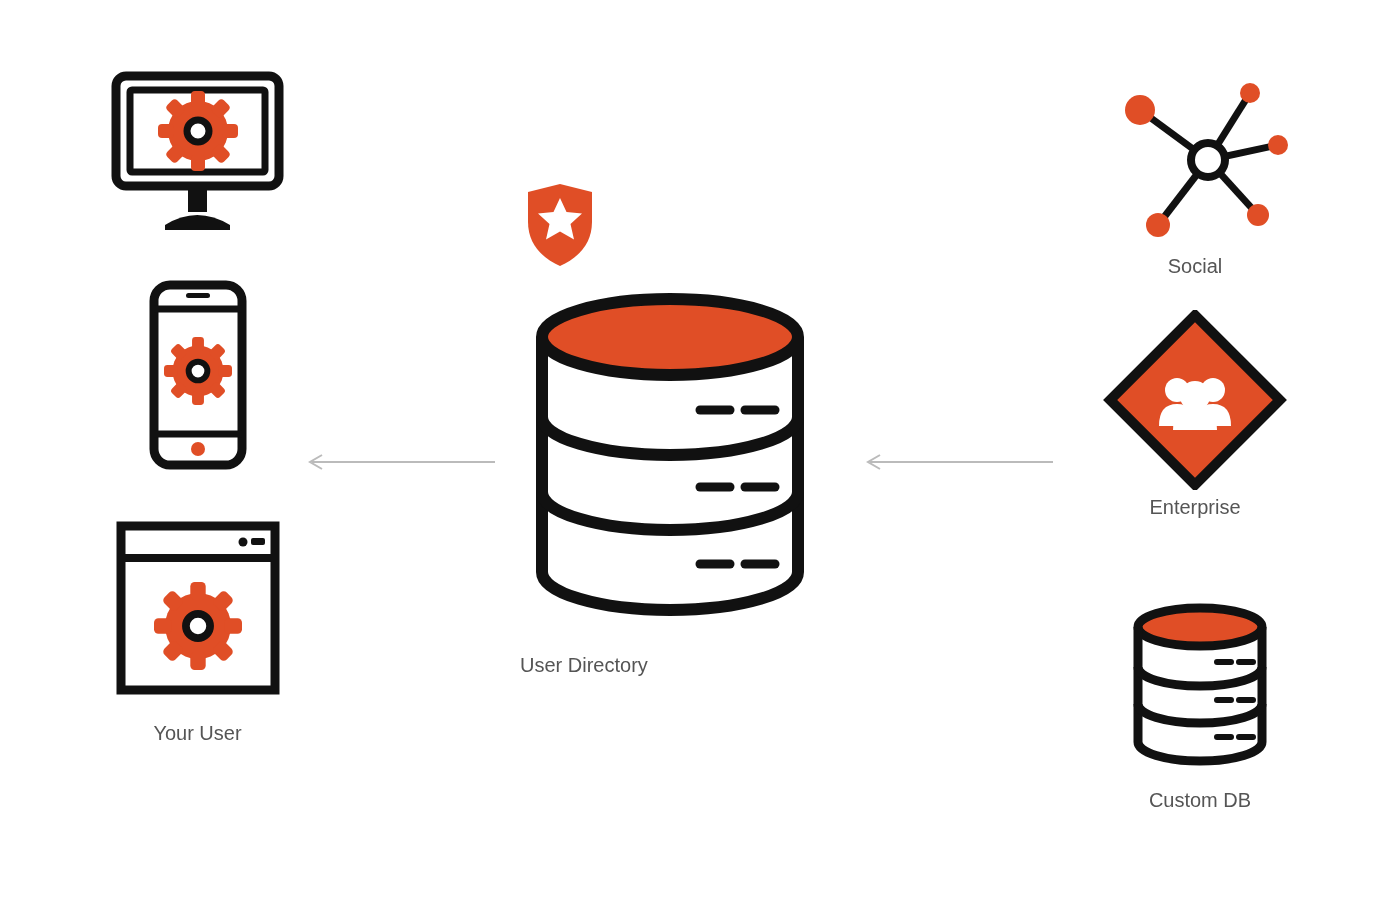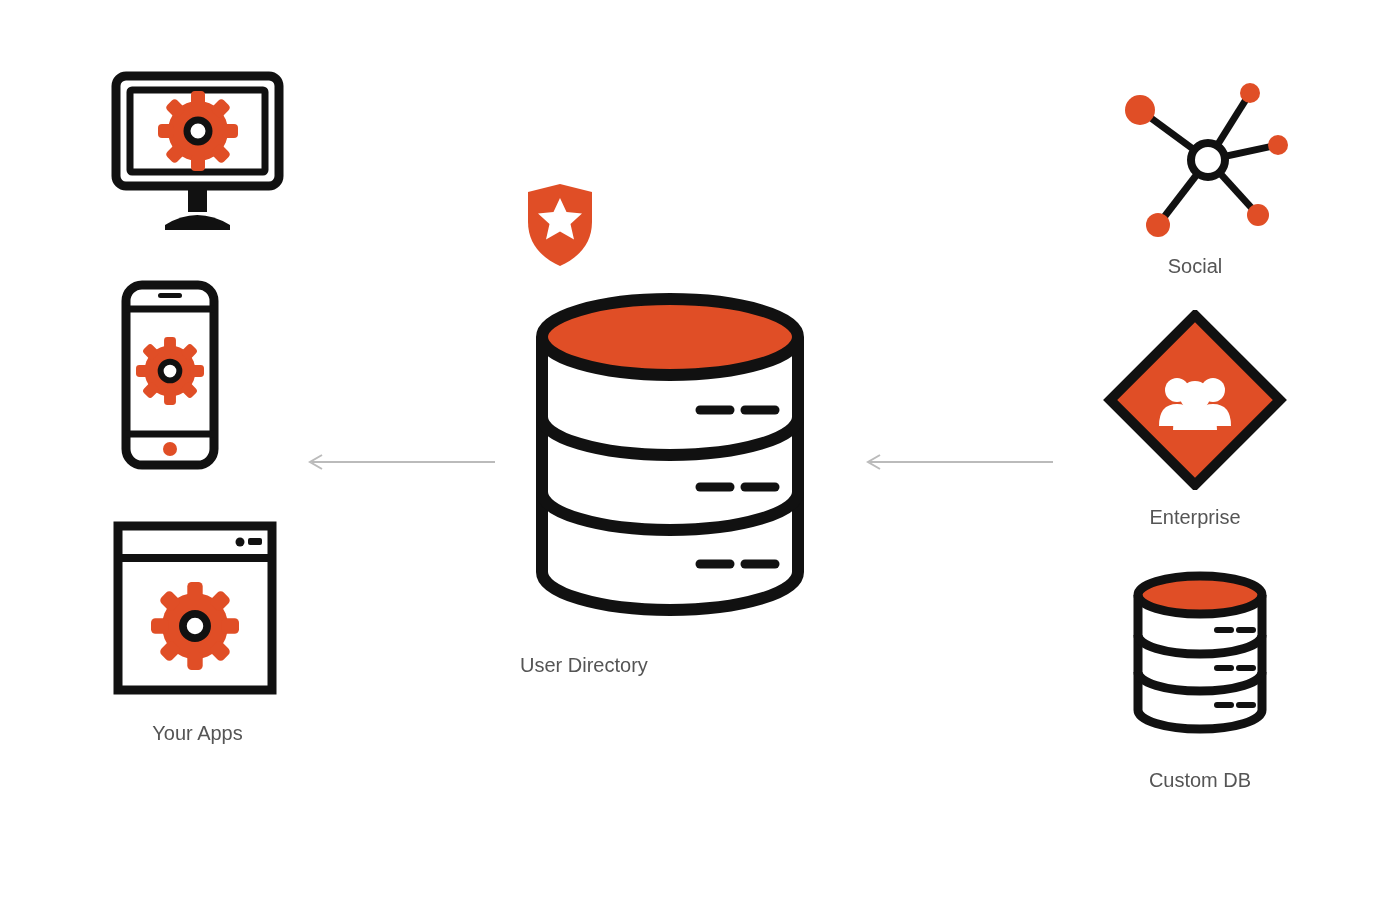--- a/index.html
+++ b/index.html
@@ -14,33 +14,34 @@
   }
   .label {
     font-size: 20px;
     color: #555;
     text-align: center;
   }
   .block {
     position: absolute;
     display: flex;
     flex-direction: column;
+    align-items: center;
   }
   
   #apps-col { left: 110px; top: 70px; }
   #apps-col .icon-wrap { margin-bottom: 40px; }
   #apps-col .label { margin-top: -20px; }
 
   
   #center-col { left: 520px; top: 180px; align-items: flex-start; }
 
   
   #social-blk { left: 1100px; top: 75px; }
   #enterprise-blk { left: 1095px; top: 310px; }
-  #customdb-blk { left: 1125px; top: 570px; gap: 12px; }
+  #customdb-blk { left: 1125px; top: 602px; }
 
   
   .arrow {
     position: absolute;
     height: 1px;
     background: none;
   }
   .arrow svg { display:block; }
 </style>
 </head>
@@ -128,21 +129,21 @@
               <rect x="-40" y="-7" width="16" height="14" rx="4"></rect>
               <rect x="24" y="-7" width="16" height="14" rx="4"></rect>
             </g>
           </g>
         </g>
         <circle r="11" fill="#fff" stroke="#111" stroke-width="7"></circle>
       </g>
     </svg>
   </div>
 
-  <div class="label">Your Apps</div>
+  <div class="label">Your User</div>
 </div>
 
 <div class="block" id="center-col">
 
   <div style="margin-bottom:18px;">
     <svg width="80" height="90" viewBox="0 0 80 90">
       <path d="M40 4 L72 12 L72 42 C72 64 58 78 40 86 C22 78 8 64 8 42 L8 12 Z" fill="#E04E26"></path>
       <g fill="#fff">
         <polygon points="40,18 46.5,32 62,33.5 50.5,44 54,59.5 40,51.5 26,59.5 29.5,44 18,33.5 33.5,32"></polygon>
       </g>
@@ -207,21 +208,21 @@
           <circle cx="-18" cy="-6" r="12"></circle>
           <circle cx="18" cy="-6" r="12"></circle>
           <circle cx="0" cy="0" r="15"></circle>
           <path d="M-36 30 Q-36 8 -18 8 Q0 8 0 30 Z"></path>
           <path d="M36 30 Q36 8 18 8 Q0 8 0 30 Z"></path>
           <path d="M-22 34 Q-22 8 0 8 Q22 8 22 34 Z"></path>
         </g>
       </g>
     </svg>
   </div>
-  <div class="label" style="margin-top:12px;">Enterprise</div>
+  <div class="label" style="margin-top:2px;">Enterprise</div>
 </div>
 
 <div class="block" id="customdb-blk">
   <div>
     <svg width="150" height="175" viewBox="0 0 150 175">
       <ellipse cx="75" cy="25" rx="62" ry="19" fill="#E04E26" stroke="#111" stroke-width="9"></ellipse>
       <path d="M13 25 L13 140" stroke="#111" stroke-width="9" fill="none"></path>
       <path d="M137 25 L137 140" stroke="#111" stroke-width="9" fill="none"></path>
       <path d="M13 65  A62 19 0 0 0 137 65" fill="none" stroke="#111" stroke-width="9"></path>
       <path d="M13 102 A62 19 0 0 0 137 102" fill="none" stroke="#111" stroke-width="9"></path>

